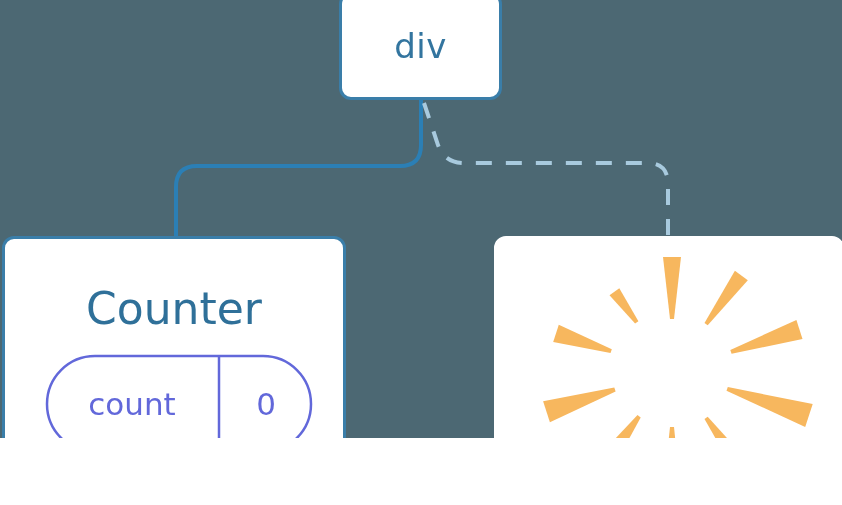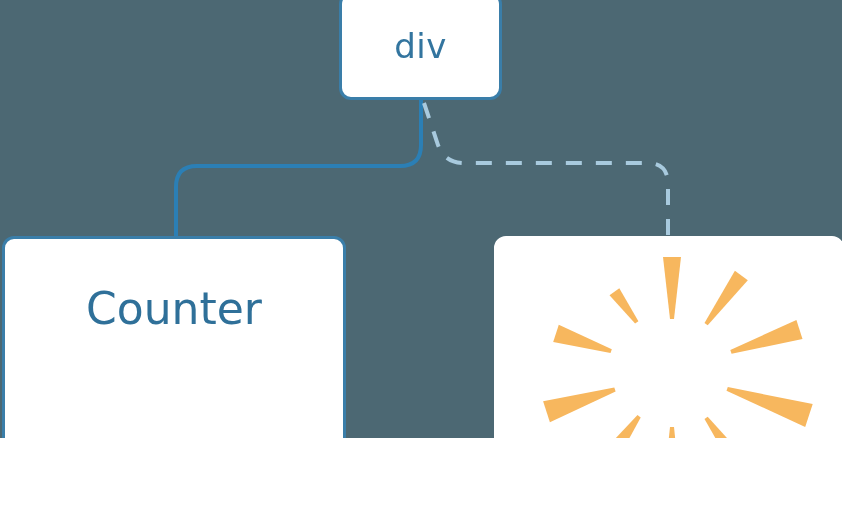--- a/index.html
+++ b/index.html
@@ -117,20 +117,28 @@
     <path d="M 424 103 L 437 142 Q 443 163 464 163 L 647 163 Q 668 163 668 184 L 668 238" fill="none" stroke="#a8cade" stroke-width="4" stroke-linecap="butt" stroke-dasharray="16 14"></path>
   </svg>
 
   <div class="node node-div">
     <span class="node-label">div</span>
   </div>
 
   <div class="node node-counter">
     <div class="counter-title">Counter</div>
 
+    <div class="prop-pill">
+      <svg viewBox="0 0 268 100" width="268" height="100">
+        <rect x="2" y="2" width="264" height="96" rx="48" ry="48" fill="none" stroke="#6268da" stroke-width="2.5"></rect>
+        <line x1="174" y1="2" x2="174" y2="98" stroke="#6268da" stroke-width="2.5"></line>
+      </svg>
+      <div class="pill-label">count</div>
+      <div class="pill-value">0</div>
+    </div>
   </div>
 
   <div class="node node-burst">
     <svg class="burst-svg" viewBox="0 0 350 280">
       <g id="ray-group" fill="#f7b75e">
           <polygon points="184.0,18.0 166.0,18.0 173.0,80.0 177.0,80.0" fill="#f7b75e"></polygon>
           <polygon points="250.8,41.2 237.9,31.8 207.5,83.9 210.7,86.3" fill="#f7b75e"></polygon>
           <polygon points="305.5,100.1 299.4,81.1 233.3,110.9 234.6,114.7" fill="#f7b75e"></polygon>
           <polygon points="308.2,187.9 315.7,165.1 230.8,148.0 229.5,151.8" fill="#f7b75e"></polygon>
           <polygon points="235.5,228.9 248.5,219.5 210.7,177.7 207.5,180.1" fill="#f7b75e"></polygon>

